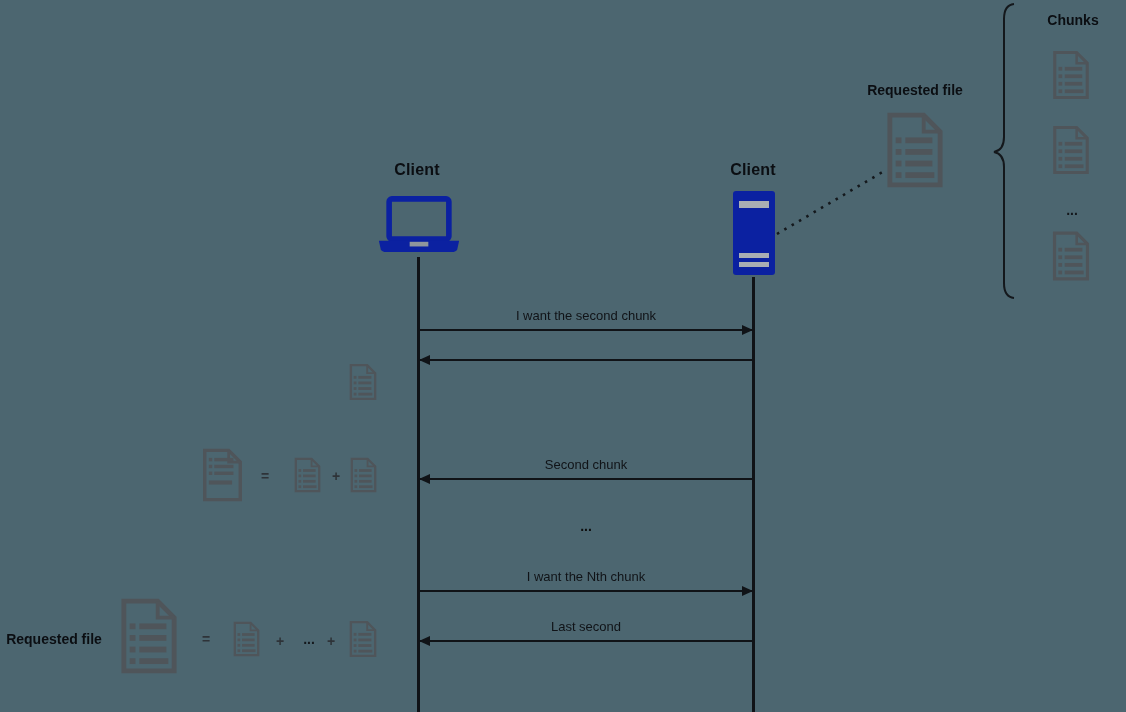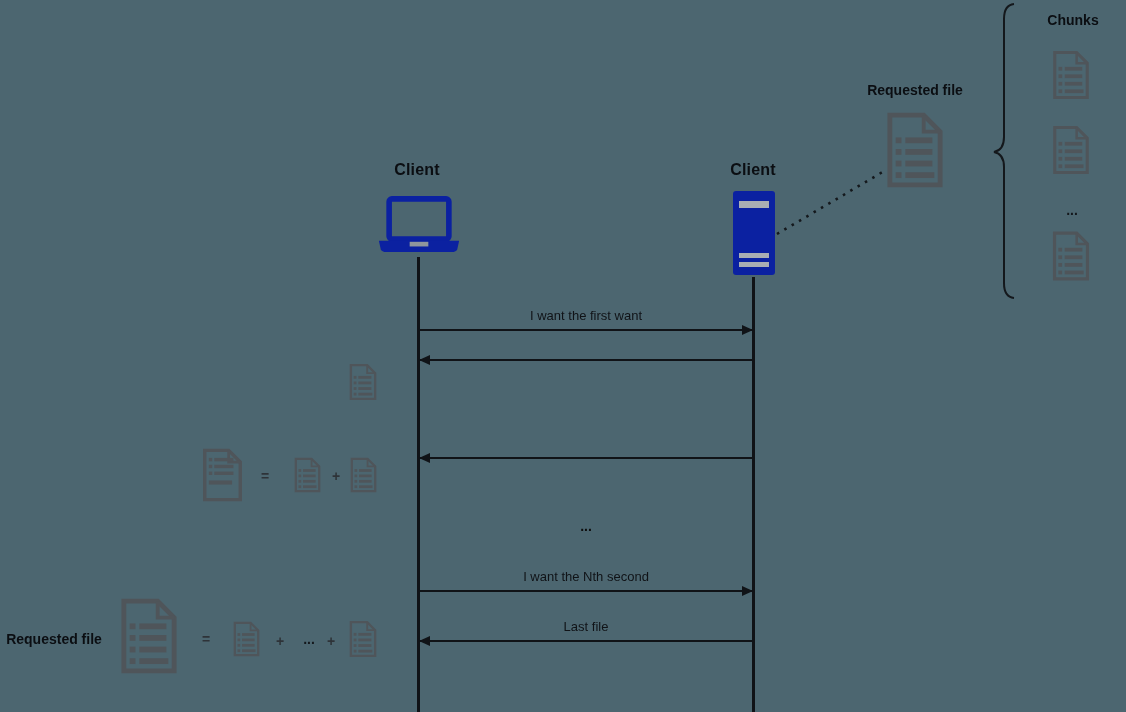--- a/index.html
+++ b/index.html
@@ -117,36 +117,37 @@
     </svg>
   <svg class="abs shape doc" style="left:1052px; top:125px;" width="38" height="50">
       <use href="#sym-doc"></use>
     </svg>
   <div class="abs dots" style="left:1052px; top:202px; width:40px; text-align:center;">...</div>
   <svg class="abs shape doc" style="left:1052px; top:230px;" width="38" height="52">
       <use href="#sym-doc"></use>
     </svg>
 
   <div class="msg right" style="top:308px;">
-    <div class="msg-label">I want the first want</div>
+    <div class="msg-label">I want the second chunk</div>
     <div class="msg-line"></div>
   </div>
   <div class="msg left" style="top:359px;">
     <div class="msg-line"></div>
   </div>
   <div class="msg left" style="top:457px;">
+    <div class="msg-label">Second chunk</div>
     <div class="msg-line"></div>
   </div>
   <div class="abs seq-ellipsis" style="top:518px;">...</div>
   <div class="msg right" style="top:569px;">
-    <div class="msg-label">I want the Nth second</div>
+    <div class="msg-label">I want the Nth chunk</div>
     <div class="msg-line"></div>
   </div>
   <div class="msg left" style="top:619px;">
-    <div class="msg-label">Last file</div>
+    <div class="msg-label">Last second</div>
     <div class="msg-line"></div>
   </div>
 
   <svg class="abs shape doc" style="left:349px; top:363px;" width="28" height="38">
       <use href="#sym-doc"></use>
     </svg>
 
   <svg class="abs shape doc" style="left:202px; top:447px;" width="41" height="56">
       <use href="#sym-doc-partial"></use>
     </svg>

